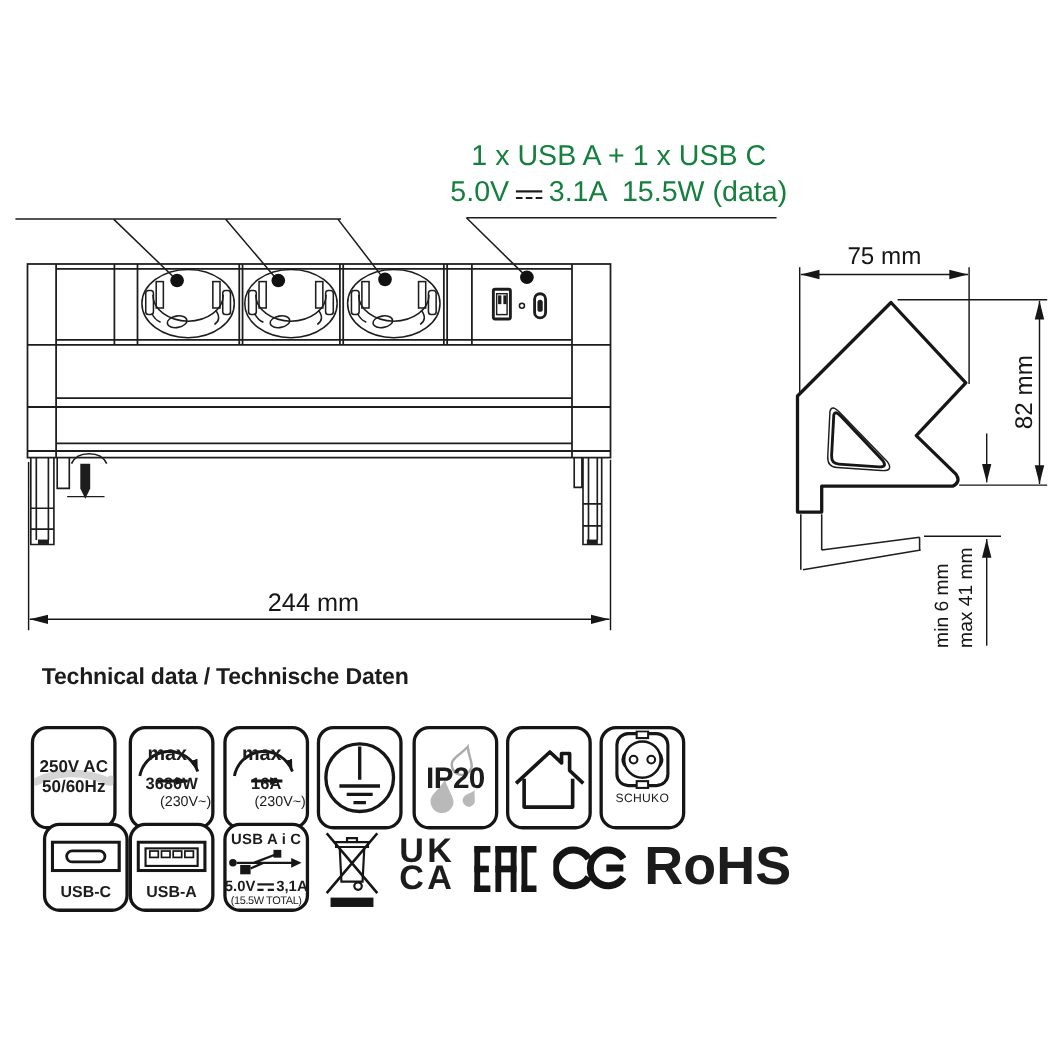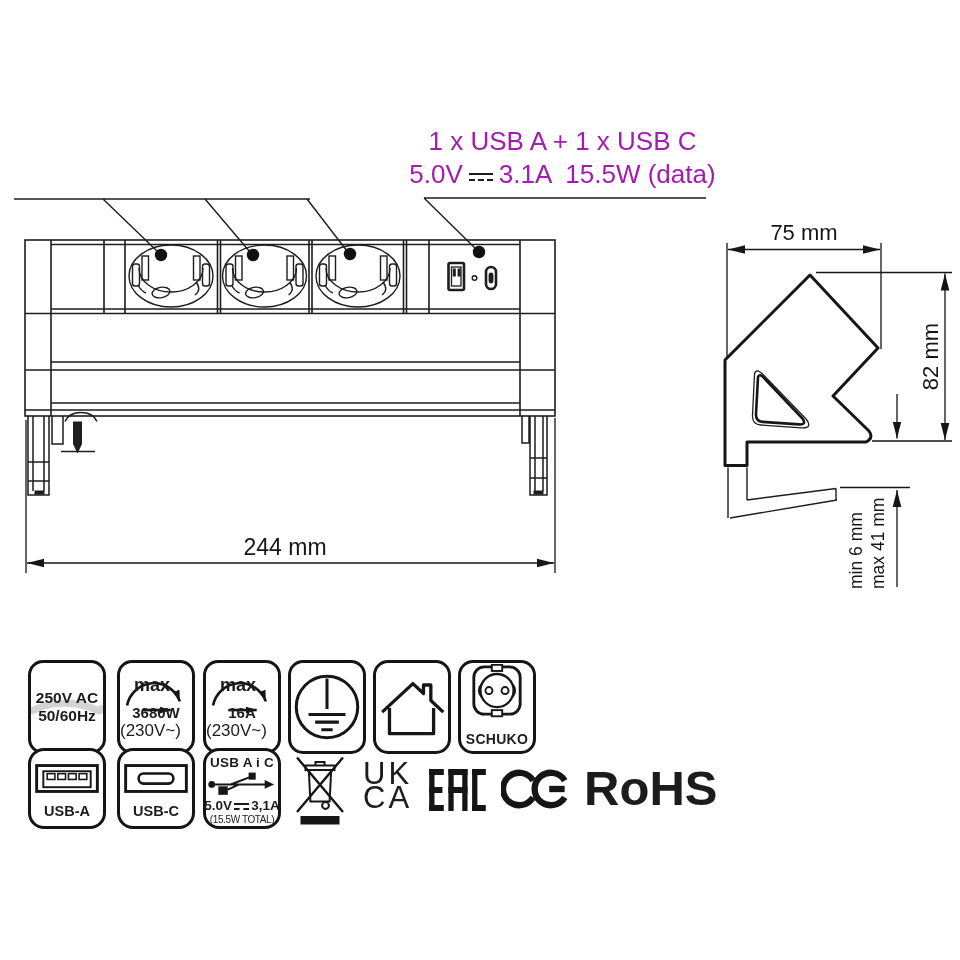--- a/index.html
+++ b/index.html
@@ -1,57 +1,57 @@
 <!DOCTYPE html>
 <html><head>
 <meta charset="utf-8">
 <style>
   html,body{margin:0;padding:0;background:#fff;}
   .stage{position:relative;width:960px;height:960px;background:#fff;color:#1c1c1c;
          font-family:"Liberation Sans",sans-serif;overflow:hidden;}
   .drawing{position:absolute;left:0;top:0;}
-  .callout{position:absolute;color:#a21caf;}
+  .callout{position:absolute;color:#15803d;}
   .schuko-callout{left:14px;top:163px;font-size:28px;letter-spacing:.5px;}
   .usb-callout{left:405px;top:125px;width:315px;text-align:center;font-size:26px;line-height:33px;}
   .usb-line2 span{white-space:pre;}
   .dc{display:inline-block;position:relative;}
   .dc-lg{width:24px;height:15px;margin:0 6px;vertical-align:-1px;}
   .dc-lg::before{content:"";position:absolute;left:0;right:0;top:4px;border-top:2.6px solid #1c1c1c;}
   .dc-lg::after{content:"";position:absolute;left:0;right:0;top:10px;border-top:2.6px dashed #1c1c1c;}
   .dc-sm{width:15px;height:12px;margin:0 2px;vertical-align:-1px;}
   .dc-sm::before{content:"";position:absolute;left:0;right:0;top:3px;border-top:2.2px solid #1c1c1c;}
   .dc-sm::after{content:"";position:absolute;left:0;right:0;top:8px;border-top:2.2px dashed #1c1c1c;}
   .tech-heading{position:absolute;left:38px;top:604px;font-size:21px;font-weight:bold;letter-spacing:-.2px;}
   .row{position:absolute;display:flex;align-items:flex-start;}
   .row1{left:28px;top:660px;}
   .row2{left:28px;top:748px;}
   .badge{position:relative;box-sizing:border-box;width:78px;border:3.6px solid #151515;
          border-radius:15px;background:#fff;flex:none;}
   .row1 .badge{height:94px;}
-  .row2 .badge{height:81px;border-radius:16px;}
+  .row2 .badge{height:81px;}
   .abs-svg{position:absolute;left:0;top:0;width:100%;height:100%;}
   .b-col{display:flex;flex-direction:column;align-items:center;}
   .b-voltage{display:flex;flex-direction:column;align-items:center;justify-content:center;
              font-size:15.5px;font-weight:bold;line-height:18px;}
   .b-voltage div{position:relative;z-index:1;}
   .max-word{position:absolute;left:14px;top:12px;font-size:18px;font-weight:bold;z-index:1;}
   .max-val{position:absolute;left:0;right:0;top:41px;text-align:center;font-size:15px;font-weight:bold;}
-  .max-note{position:absolute;left:0;right:0;top:57.5px;text-align:left;font-size:17px;}
+  .max-note{position:absolute;left:0;right:0;top:57.5px;text-align:right;font-size:13px;}
   .b-center{display:flex;align-items:center;justify-content:center;height:100%;}
   .ip-text{position:relative;z-index:1;font-size:27px;font-weight:bold;letter-spacing:-.5px;}
-  .schuko-lab{font-size:14px;font-weight:bold;letter-spacing:.3px;margin-top:12px;}
+  .schuko-lab{font-size:11px;font-weight:normal;letter-spacing:.3px;margin-top:1px;}
   .usb-lab{font-size:14.5px;font-weight:bold;margin-top:10px;}
   .combo-title{font-size:13.5px;font-weight:bold;margin-top:4px;letter-spacing:.2px;}
   .combo-val{display:flex;align-items:center;font-size:13.5px;font-weight:bold;margin-top:2px;}
   .combo-val span{white-space:pre;}
   .combo-note{font-size:10px;letter-spacing:-.4px;margin-top:1px;white-space:nowrap;}
   .cable-title{font-size:24px;margin-top:3px;}
   .mark{flex:none;}
   .weee{margin-left:13px;margin-top:3px;}
-  .ukca{margin-left:17px;margin-top:14px;font-size:31px;font-weight:normal;line-height:23.5px;letter-spacing:3px;}
+  .ukca{margin-left:17px;margin-top:14px;font-size:31px;font-weight:bold;line-height:23.5px;letter-spacing:3px;}
   .eac{margin-left:17px;margin-top:21px;}
   .ce{margin-left:15px;margin-top:19px;}
   .rohs{margin-left:15px;margin-top:12px;font-size:49px;font-weight:bold;}
   .vh{position:absolute;width:1px;height:1px;overflow:hidden;clip:rect(0 0 0 0);white-space:nowrap;}
   svg text{font-family:"Liberation Sans",sans-serif;}
   .dimtext{font-size:23px;fill:#161616;}
   .dimtext-m{font-size:22px;fill:#161616;}
   .dimtext-s{font-size:17.5px;fill:#161616;}
 </style>
 </head>
@@ -157,20 +157,21 @@
 
     <g stroke="#161616" stroke-width="1.3" fill="none">
       <path d="M897,394 V438.5" marker-end="url(#arw)"></path>
       <path d="M897,587 V490" marker-end="url(#arw)"></path>
       <path d="M840,487.5 H910"></path>
     </g>
     <text class="dimtext-s" x="862" y="589" transform="rotate(-90 862 589)">min 6 mm</text>
     <text class="dimtext-s" x="884" y="589" transform="rotate(-90 884 589)">max 41 mm</text>
   </svg>
 
+  <div class="tech-heading">Technical data / Technische Daten</div>
 
   <div class="row row1">
 
     <div class="badge b-voltage">
       <svg class="abs-svg" viewBox="0 0 71 71">
         <path d="M2,39 C16,31 36,30 52,34 S 68,42 69,37" stroke="#c9c9c9" stroke-width="7" fill="none" stroke-linecap="round" opacity="0.8"></path>
       </svg>
       <div>250V AC</div>
       <div>50/60Hz</div>
     </div>
@@ -201,20 +202,28 @@
 
     <div class="badge b-center" style="margin-left:7px">
       <svg width="70" height="70" viewBox="0 0 74 74">
         <g stroke="#161616" stroke-width="3.2" fill="none">
           <circle cx="37" cy="37" r="32.5"></circle>
           <path d="M37,7 V39 M17.5,45 H56.5 M24.5,53 H49.5 M31,61 H43"></path>
         </g>
       </svg>
     </div>
 
+    <div class="badge b-center" style="margin-left:9px">
+      <svg class="abs-svg" viewBox="0 0 71 71">
+        <use href="#drop" transform="translate(38,5) rotate(18)" fill="#fff" stroke="#ababab" stroke-width="2.2"></use>
+        <use href="#drop" transform="translate(16,36) rotate(8) scale(1.15)" fill="#b9b9b9"></use>
+        <use href="#drop" transform="translate(48,44) rotate(30) scale(0.62)" fill="#b9b9b9"></use>
+      </svg>
+      <span class="ip-text">IP20</span>
+    </div>
 
     <div class="badge b-center" style="margin-left:7px">
       <svg width="68" height="61" viewBox="0 0 74 66">
         <g stroke="#161616" stroke-width="3.6" fill="none" stroke-linejoin="round">
           <path d="M4.5,38 L38,7 L49.5,17.8 L49.5,8.5 H57.5 V25.3 L71,38"></path>
           <path d="M12.5,33.5 V61.5 H60.5 V33.5"></path>
         </g>
       </svg>
     </div>
 
@@ -228,45 +237,45 @@
           <circle cx="28.5" cy="28" r="3.7" stroke-width="2"></circle>
           <circle cx="45.5" cy="28" r="3.7" stroke-width="2"></circle>
           <path d="M20.5,21.5 a9.5,9.5 0 0 0 0,13 M53.5,21.5 a9.5,9.5 0 0 1 0,13" stroke-width="2.2"></path>
         </g>
       </svg>
       <div class="schuko-lab">SCHUKO</div>
     </div>
   </div>
 
   <div class="row row2">
+
+    <div class="badge b-col" style="margin-left:11px">
+      <svg width="64" height="29" viewBox="0 0 66 30" style="margin-top:13px">
+        <g stroke="#161616" fill="none">
+          <rect x="1.6" y="1.6" width="62.8" height="26.8" stroke-width="3"></rect>
+          <rect x="15" y="9.8" width="36" height="10.5" rx="5.2" stroke-width="2.6"></rect>
+        </g>
+      </svg>
+      <div class="usb-lab">USB-C</div>
+    </div>
 
     <div class="badge b-col">
       <svg width="64" height="29" viewBox="0 0 66 30" style="margin-top:13px">
         <g stroke="#161616" fill="none">
           <rect x="1.6" y="1.6" width="62.8" height="26.8" stroke-width="3"></rect>
           <rect x="8.5" y="7.5" width="49" height="16.5" stroke-width="2"></rect>
           <g stroke-width="1.6">
             <rect x="12.5" y="10" width="8" height="6"></rect>
               <rect x="23.5" y="10" width="8" height="6"></rect>
             <rect x="34.5" y="10" width="8" height="6"></rect>
               <rect x="45.5" y="10" width="8" height="6"></rect>
           </g>
         </g>
       </svg>
       <div class="usb-lab">USB-A</div>
-    </div>
-
-    <div class="badge b-col" style="margin-left:11px">
-      <svg width="64" height="29" viewBox="0 0 66 30" style="margin-top:13px">
-        <g stroke="#161616" fill="none">
-          <rect x="1.6" y="1.6" width="62.8" height="26.8" stroke-width="3"></rect>
-          <rect x="15" y="9.8" width="36" height="10.5" rx="5.2" stroke-width="2.6"></rect>
-        </g>
-      </svg>
-      <div class="usb-lab">USB-C</div>
     </div>
 
     <div class="badge b-col" style="margin-left:8px">
       <div class="combo-title">USB A i C</div>
       <svg width="70" height="26" viewBox="0 0 74 27">
         <g fill="#161616" stroke="none">
           <circle cx="5" cy="15" r="3.6"></circle>
           <polygon points="61,10.3 71,15 61,19.7"></polygon>
           <rect x="44" y="2.5" width="7.5" height="7.5"></rect>
           <rect x="12" y="17" width="10" height="9"></rect>

